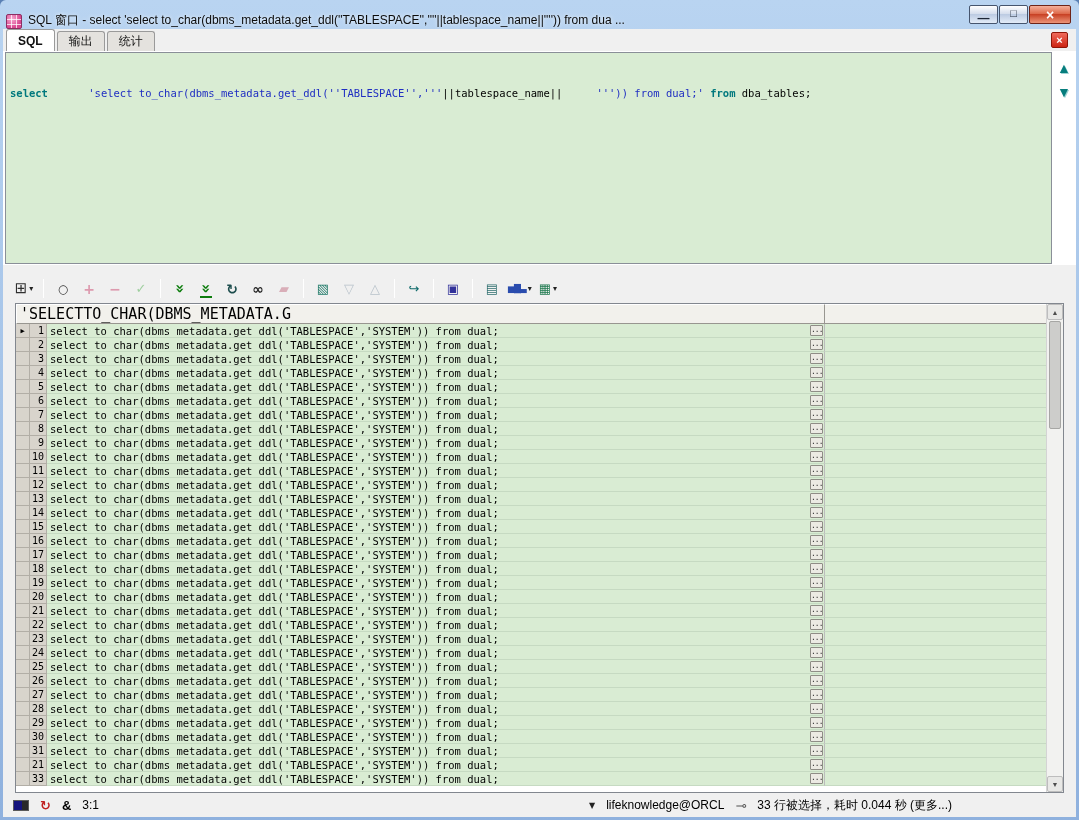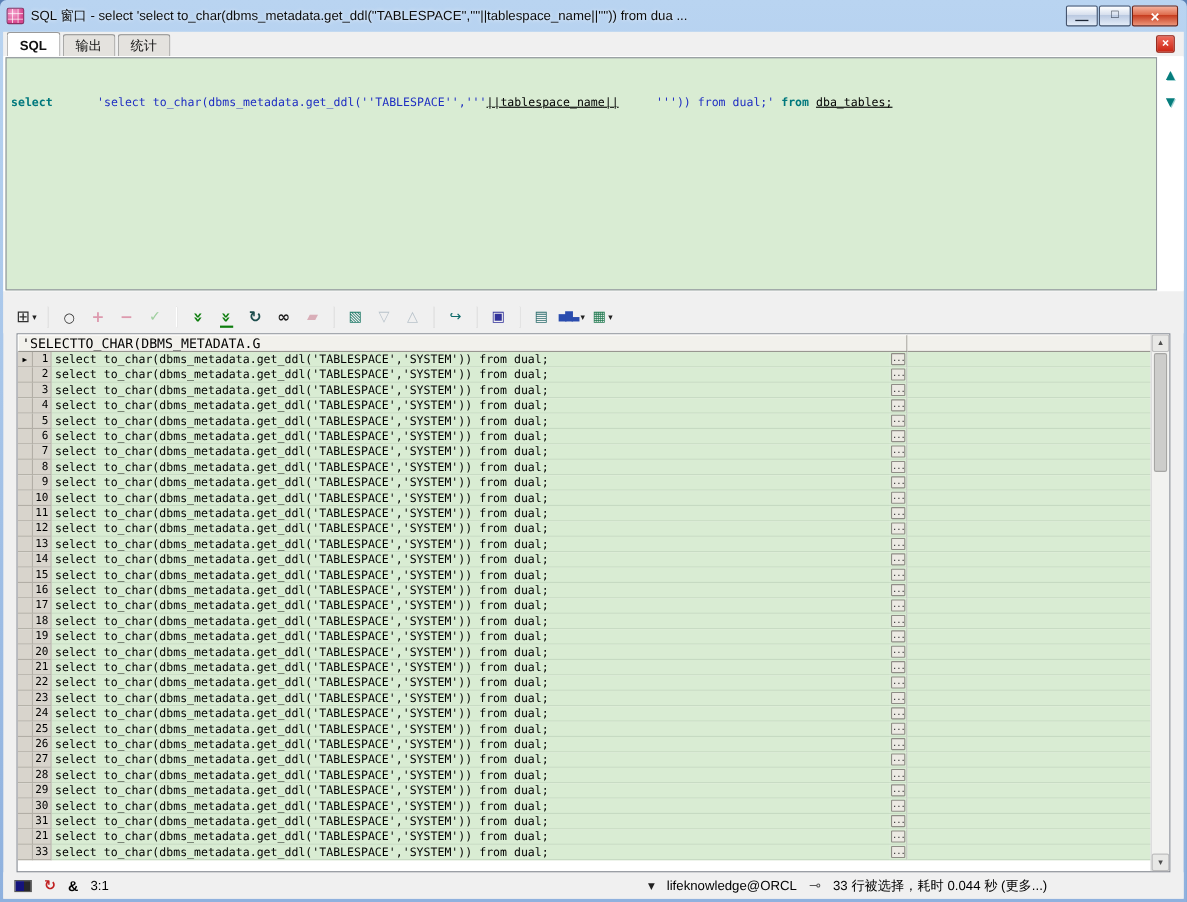--- a/index.html
+++ b/index.html
@@ -8,21 +8,21 @@
 
   .window {
     width:1079px; height:820px;
     background:linear-gradient(#b9d4f1,#8fb1de);
     border-radius:6px 6px 0 0;
     overflow:hidden;
     display:flex; flex-direction:column;
   }
 
   
-  .titlebar { height:29px; display:flex; align-items:center; padding:0 6px; gap:6px; flex:0 0 auto; }
+  .titlebar { height:29px; display:flex; align-items:flex-end; padding:0 6px; gap:6px; flex:0 0 auto; }
   .app-icon {
     width:16px; height:15px; border:1px solid #8c2f62; border-radius:2px;
     background:
       linear-gradient(90deg, rgba(255,255,255,.75) 1px, transparent 1px) 4px 0/5px 100%,
       linear-gradient(rgba(255,255,255,.75) 1px, transparent 1px) 0 4px/100% 5px,
       radial-gradient(circle at 35% 30%, #f7a8d0, #d8478f 70%);
     flex:0 0 auto;
   }
   .title-text {
     flex:1; font-size:12px; color:#0c0c0c; white-space:nowrap; overflow:hidden;
@@ -66,21 +66,21 @@
 
   
   .editor-wrap { flex:0 0 214px; display:flex; background:#ffffff; padding:1px 0 1px 2px; }
   .editor {
     flex:1; background:#d9ecd3; border:1px solid #8a8f98;
     font-family:"DejaVu Sans Mono","Liberation Mono",monospace; font-size:10.5px;
     padding:5px 4px; white-space:pre-wrap; line-height:1.35; overflow:hidden;
   }
   .sql-keyword { color:#00787d; font-weight:bold; }
   .sql-string  { color:#1f2ec2;margin-left:34px; }
-  .sql-plain   { color:#000000;text-decoration:underline; }
+  .sql-plain   { color:#000000; }
   .editor-margin {
     flex:0 0 24px; background:#ffffff; display:flex; flex-direction:column;
     align-items:center; padding-top:9px; gap:10px;
   }
   .nav-arrow { color:#067d7d; font-size:14px; line-height:1; text-shadow:1px 1px 0 #9fd3d3; }
 
   
   .splitter { flex:0 0 9px; background:#f0f0f0; }
   .toolbar {
     flex:0 0 29px; display:flex; align-items:center; padding-left:9px; gap:2px; background:#f0f0f0;
@@ -101,21 +101,21 @@
   [data-name="post-changes-icon"] { font-weight:bold; }
   [data-name="chart-icon"] { font-size:9px; letter-spacing:-1px; }
   [data-name="refresh-icon"] { font-weight:bold; font-size:14px; }
 
   
   .grid-area {
     flex:1; min-height:0; margin:0 12px; background:#ffffff;
     border:1px solid #82878f; position:relative; overflow:hidden;
     display:flex; flex-direction:column;
   }
-  .grid-header { flex:0 0 15px; display:flex; font-family:"DejaVu Sans Mono","Liberation Mono",monospace; font-size:12px; }
+  .grid-header { flex:0 0 15px; display:flex; font-family:"DejaVu Sans Mono","Liberation Mono",monospace; font-size:15px; }
   .gh-cell {
     width:809px; background:#f2f1ec; padding-left:3px;
     border-top:1px solid #ffffff; border-left:1px solid #ffffff;
     border-right:1px solid #989690; border-bottom:1px solid #989690;
     display:flex; align-items:center; white-space:nowrap; overflow:hidden;
   }
   .gh-fill {
     flex:1; background:#f2f1ec; margin-right:17px;
     border-top:1px solid #ffffff; border-bottom:1px solid #989690;
   }

